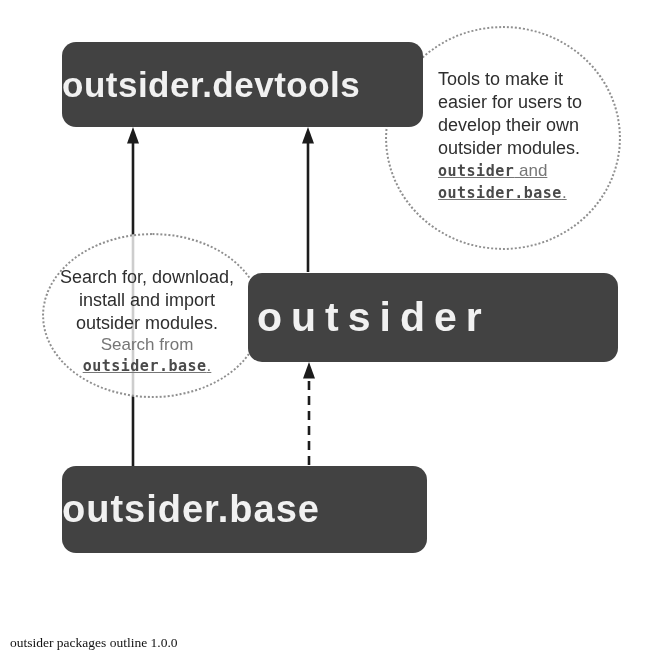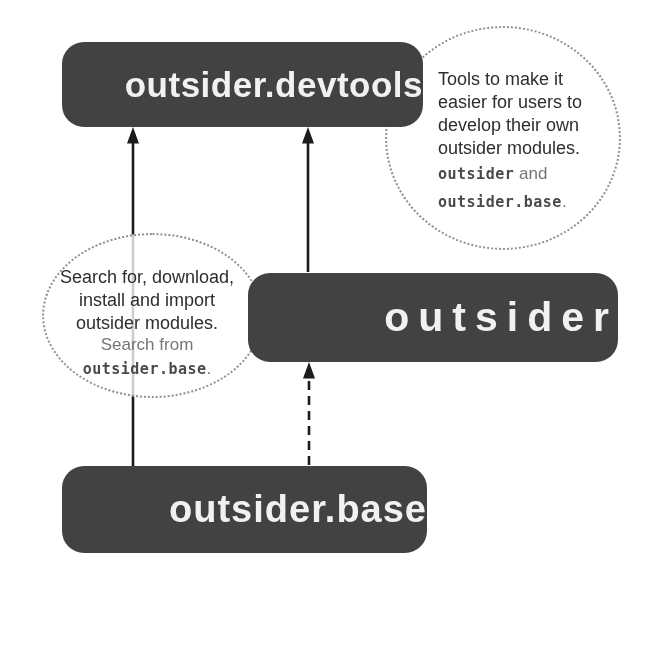--- a/index.html
+++ b/index.html
@@ -29,29 +29,29 @@
   .note{position:absolute;z-index:3;}
   .note-devtools{left:51px;top:40px;width:176px;text-align:left;}
   .note-outsider{right:16px;top:31px;width:196px;text-align:center;}
   .note-base{left:31px;top:23px;width:170px;text-align:left;}
   .primary{
     font-size:18px;line-height:23px;color:var(--primary-text);white-space:pre-line;
   }
   .secondary{
     font-size:17px;line-height:20px;color:var(--secondary-text);white-space:pre-line;
   }
-  .code-row{font-size:17px;line-height:28px;color:var(--secondary-text);}
+  .code-row{font-size:17px;line-height:21px;color:var(--secondary-text);text-decoration:underline;}
   .code{
     font-family:"DejaVu Sans Mono",monospace;font-weight:bold;font-size:15px;
     color:var(--code-text);letter-spacing:0.5px;
   }
   
   .node{
-    position:absolute;background:var(--box-bg);border-radius:22px;z-index:4;
-    display:flex;align-items:center;justify-content:flex-end;
+    position:absolute;background:var(--box-bg);border-radius:14px;z-index:4;
+    display:flex;align-items:center;justify-content:flex-start;
     color:var(--box-text);font-weight:bold;
   }
   .node-devtools{left:62px;top:42px;width:361px;height:85px;font-size:35px;letter-spacing:0.5px;}
   .node-outsider{left:248px;top:273px;width:370px;height:89px;font-size:41px;letter-spacing:9px;padding-left:9px;}
   .node-base{left:62px;top:466px;width:365px;height:87px;font-size:38px;letter-spacing:1px;}
   
   .footer{
     position:absolute;left:10px;top:635px;z-index:3;
     font-family:"Liberation Serif",serif;font-size:13.5px;color:var(--footer-text);
   }
@@ -101,14 +101,15 @@
   <div class="node node-devtools">
     <span>outsider.devtools</span>
   </div>
   <div class="node node-outsider">
     <span>outsider</span>
   </div>
   <div class="node node-base">
     <span>outsider.base</span>
   </div>
 
+  <div class="footer">outsider packages outline 1.0.0</div>
 
 </div>
 
 </body></html>

